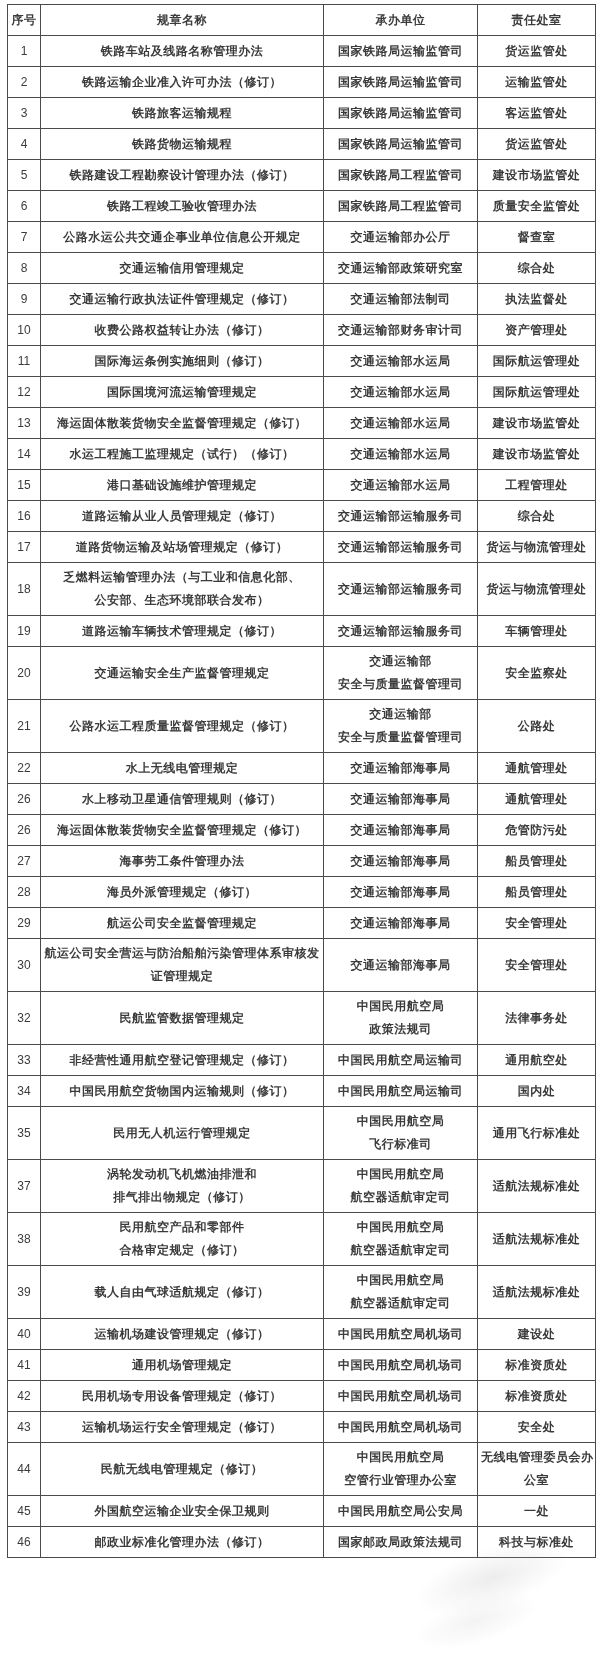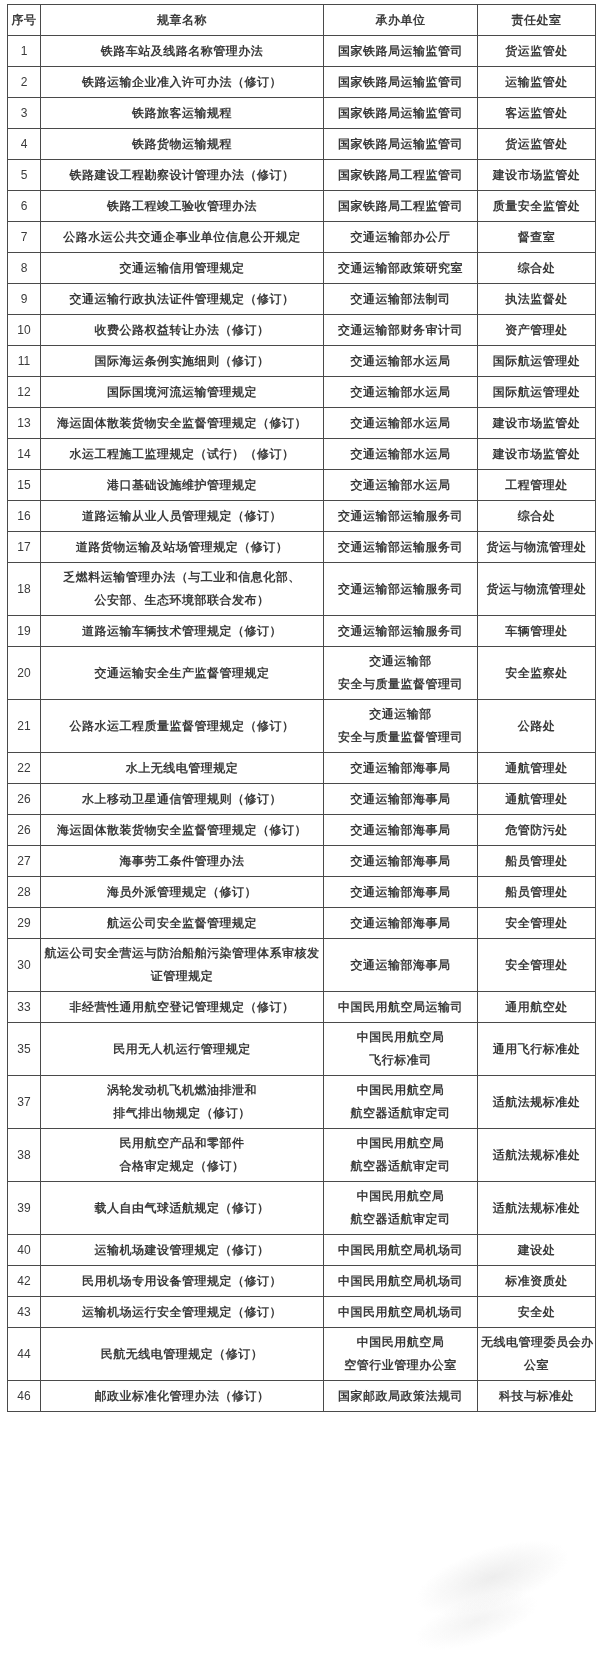--- a/index.html
+++ b/index.html
@@ -468,30 +468,59 @@
           </td>
           <td class="cell-unit">
             <div class="line">交通运输部海事局</div>
           </td>
           <td class="cell-dept">
             <div class="line">安全管理处</div>
           </td>
         </tr>
         <tr>
           <td class="cell-no">
+            <div class="line">32</div>
+          </td>
+          <td class="cell-name">
+            <div class="line">民航监管数据管理规定</div>
+          </td>
+          <td class="cell-unit">
+            <div class="line">中国民用航空局</div>
+            <div class="line">政策法规司</div>
+          </td>
+          <td class="cell-dept">
+            <div class="line">法律事务处</div>
+          </td>
+        </tr>
+        <tr>
+          <td class="cell-no">
             <div class="line">33</div>
           </td>
           <td class="cell-name">
             <div class="line">非经营性通用航空登记管理规定（修订）</div>
           </td>
           <td class="cell-unit">
             <div class="line">中国民用航空局运输司</div>
           </td>
           <td class="cell-dept">
             <div class="line">通用航空处</div>
+          </td>
+        </tr>
+        <tr>
+          <td class="cell-no">
+            <div class="line">34</div>
+          </td>
+          <td class="cell-name">
+            <div class="line">中国民用航空货物国内运输规则（修订）</div>
+          </td>
+          <td class="cell-unit">
+            <div class="line">中国民用航空局运输司</div>
+          </td>
+          <td class="cell-dept">
+            <div class="line">国内处</div>
           </td>
         </tr>
         <tr>
           <td class="cell-no">
             <div class="line">35</div>
           </td>
           <td class="cell-name">
             <div class="line">民用无人机运行管理规定</div>
           </td>
           <td class="cell-unit">
@@ -558,20 +587,34 @@
           </td>
           <td class="cell-unit">
             <div class="line">中国民用航空局机场司</div>
           </td>
           <td class="cell-dept">
             <div class="line">建设处</div>
           </td>
         </tr>
         <tr>
           <td class="cell-no">
+            <div class="line">41</div>
+          </td>
+          <td class="cell-name">
+            <div class="line">通用机场管理规定</div>
+          </td>
+          <td class="cell-unit">
+            <div class="line">中国民用航空局机场司</div>
+          </td>
+          <td class="cell-dept">
+            <div class="line">标准资质处</div>
+          </td>
+        </tr>
+        <tr>
+          <td class="cell-no">
             <div class="line">42</div>
           </td>
           <td class="cell-name">
             <div class="line">民用机场专用设备管理规定（修订）</div>
           </td>
           <td class="cell-unit">
             <div class="line">中国民用航空局机场司</div>
           </td>
           <td class="cell-dept">
             <div class="line">标准资质处</div>
@@ -598,20 +641,34 @@
           <td class="cell-name">
             <div class="line">民航无线电管理规定（修订）</div>
           </td>
           <td class="cell-unit">
             <div class="line">中国民用航空局</div>
             <div class="line">空管行业管理办公室</div>
           </td>
           <td class="cell-dept">
             <div class="line">无线电管理委员会办</div>
             <div class="line">公室</div>
+          </td>
+        </tr>
+        <tr>
+          <td class="cell-no">
+            <div class="line">45</div>
+          </td>
+          <td class="cell-name">
+            <div class="line">外国航空运输企业安全保卫规则</div>
+          </td>
+          <td class="cell-unit">
+            <div class="line">中国民用航空局公安局</div>
+          </td>
+          <td class="cell-dept">
+            <div class="line">一处</div>
           </td>
         </tr>
         <tr>
           <td class="cell-no">
             <div class="line">46</div>
           </td>
           <td class="cell-name">
             <div class="line">邮政业标准化管理办法（修订）</div>
           </td>
           <td class="cell-unit">

